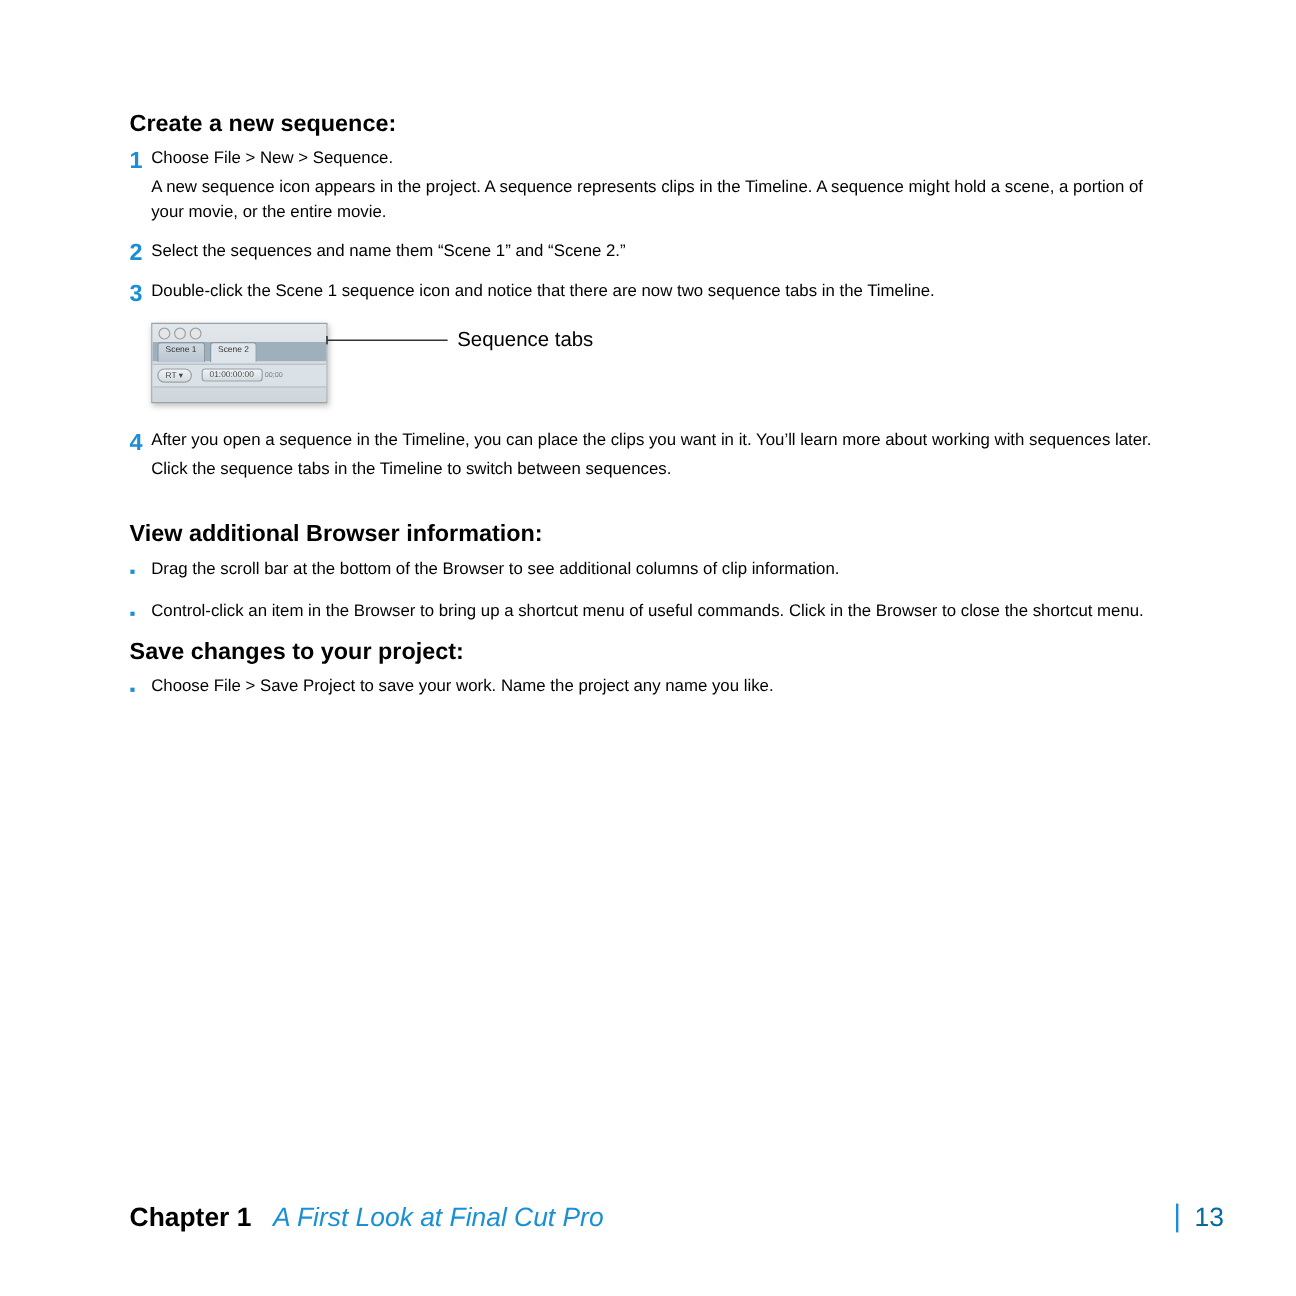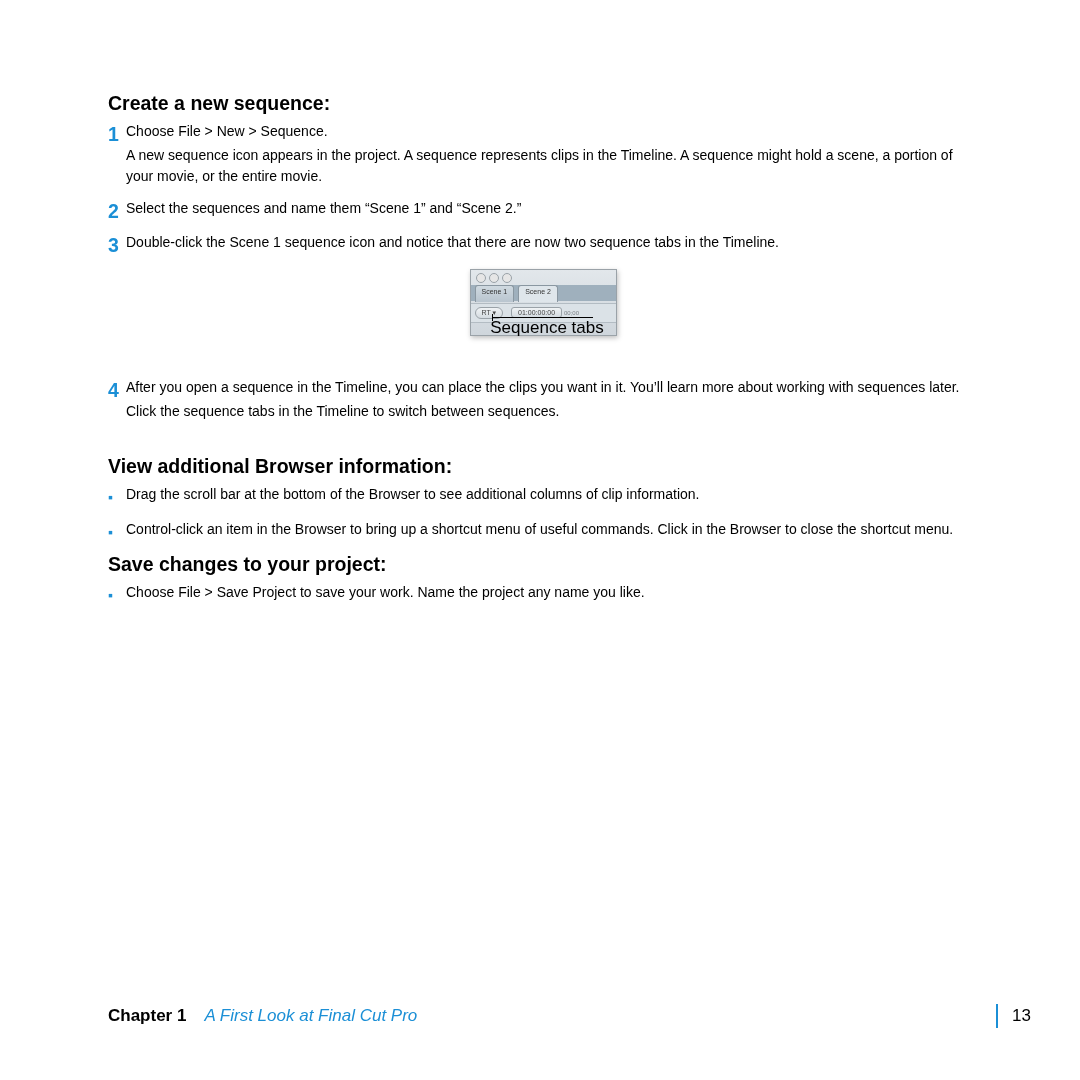--- a/index.html
+++ b/index.html
@@ -63,21 +63,20 @@
     color: #1b8fd6;
     font-size: 14px;
     width: 18px;
     flex: 0 0 18px;
     line-height: 1.9;
   }
   .figure-row {
     margin: 10px 0 20px 18px;
     display: flex;
     align-items: center;
-    flex-direction: column;
   }
   .fig {
     width: 145px;
     height: 65px;
     background: linear-gradient(#e2e7eb, #cfd6dc);
     border: 1px solid #9aa2a8;
     box-shadow: 1px 2px 5px rgba(0,0,0,0.25);
     position: relative;
     overflow: hidden;
   }
@@ -163,43 +162,43 @@
   .caption {
     font-size: 17px;
     color: #000;
     margin-left: 8px;
     position: relative;
     top: -19px;
   }
   .footer {
     position: absolute;
     left: 108px;
-    right: 49px;
+    right: 60px;
     bottom: 52px;
     display: flex;
     align-items: center;
-    font-size: 17px;
+    font-size: 22px;
   }
   .footer .chap {
     font-weight: 700;
     color: #000;
   }
   .footer .title {
     color: #1b8fd6;
     margin-left: 18px;
     font-style: italic;
   }
   .footer .spacer { flex: 1; }
   .footer .divider {
     width: 2px;
     height: 24px;
     background: #1b8fd6;
     margin: 0 14px 0 10px;
   }
-  .footer .pnum { color: #000000; }
+  .footer .pnum { color: #0369a1; }
 </style>
 </head>
 <body>
 
 <div class="page">
 
   <p class="heading">Create a new sequence:</p>
   <ul class="ol">
     <li>
       <span class="num">1</span>

